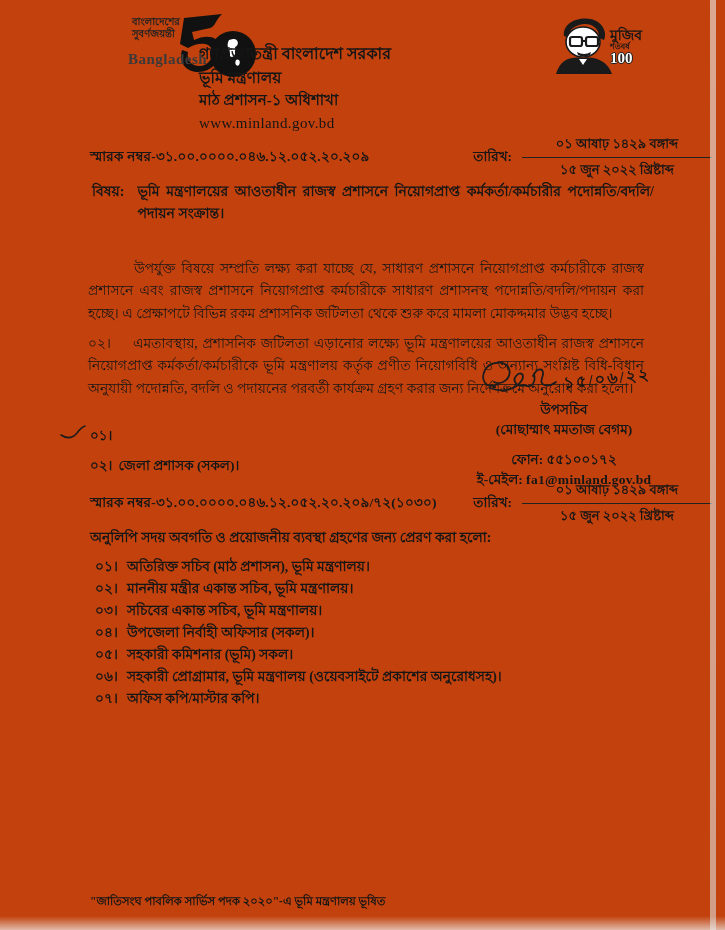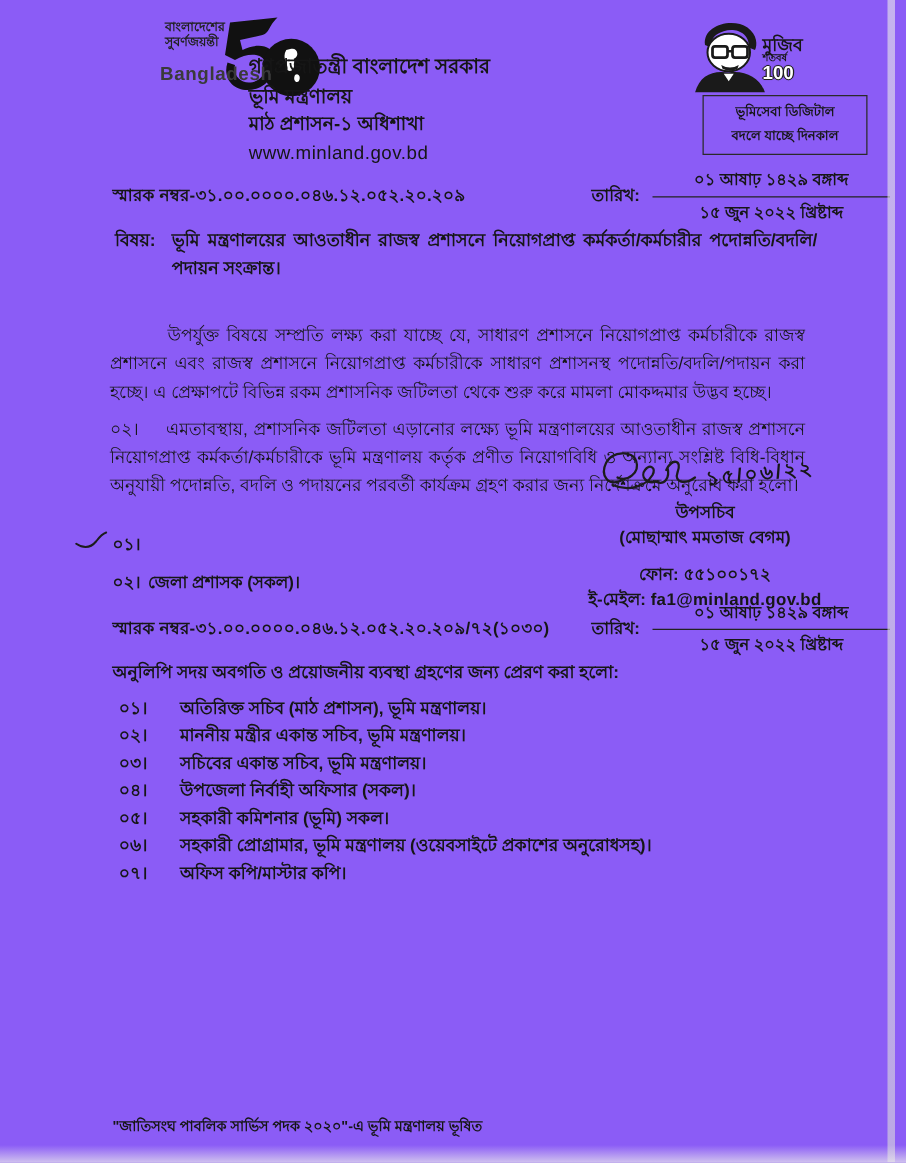--- a/index.html
+++ b/index.html
@@ -1,19 +1,19 @@
 <!DOCTYPE html>
 <html><head>
 <meta charset="utf-8">
 <style>
   html,body { margin:0; padding:0; background:#e8e8e8; }
   .page {
     position:relative; width:725px; height:930px; margin:0 auto;
-    background:#8b5cf6; overflow:hidden; color:#161616;
-    font-family:Liberation Sans, sans-serif;
+    background:#c2410c; overflow:hidden; color:#161616;
+    font-family:Liberation Serif, serif;
   }
   .scan-strip { position:absolute; right:9px; top:0; width:6px; height:100%;
     background:linear-gradient(180deg,#ececea,#dcdcda); opacity:.6; }
   .scan-smudge { position:absolute; left:0; bottom:0; width:100%; height:14px;
     background:linear-gradient(0deg,#ededeb,rgba(255,255,255,0)); opacity:.7; }
 
   
   .logo-left { position:absolute; top:12px; left:126px; }
   .header-center { position:absolute; top:44px; left:199px; width:330px; line-height:1.25; }
   .h-gov { font-size:16px; font-weight:700; }
@@ -66,21 +66,21 @@
   .recipient-row { display:flex; align-items:baseline; margin-bottom:7px; }
   .tick-wrap { width:30px; }
   .recipient-row.no-tick { padding-left:30px; }
   .recipient-num { margin-right:6px; }
 
   
   .cc-heading { position:absolute; top:526px; left:90px; font-size:13.8px; font-weight:600; }
   .cc-list { position:absolute; top:557px; left:95px; font-size:13.8px; font-weight:600; }
   .cc-row { display:flex; line-height:1.42; margin-bottom:2.5px; }
   .cc-num { width:32px; }
-  .cc-text { margin-left:17px; }
+  .cc-text { }
 
   .footer { position:absolute; top:893px; left:90px; font-size:11.5px; font-weight:700; }
 </style>
 </head>
 <body>
 
 <div class="page">
 
   <div class="logo-left">
     <svg width="132" height="82" viewBox="0 0 132 82">
@@ -111,24 +111,20 @@
         <path d="M25 40 q7 4 14 0 l-1 3 q-6 3 -12 0 z" fill="#1a1a1a"></path>
         <path d="M4 62 C8 48 18 44 31 46 C44 44 56 50 60 62 Z" fill="#1a1a1a"></path>
         <path d="M27 47 l4 6 l4 -6 z" fill="#fff"></path>
       </svg>
       <div class="mujib-words">
         <div class="mujib-title">মুজিব</div>
         <div class="mujib-sub">শতবর্ষ</div>
         <div class="mujib-100">100</div>
       </div>
     </div>
-    <div class="slogan-box">
-      <div>ভূমিসেবা ডিজিটাল</div>
-      <div>বদলে যাচ্ছে দিনকাল</div>
-    </div>
   </div>
 
   <div class="memo-row memo-row1">
     <span class="memo-ref">স্মারক নম্বর-৩১.০০.০০০০.০৪৬.১২.০৫২.২০.২০৯</span>
     <span class="date-group">
       <span class="date-label">তারিখ:</span>
       <span class="date-stack">
         <div class="date-top">০১ আষাঢ় ১৪২৯ বঙ্গাব্দ</div>
         <div class="date-bottom">১৫ জুন ২০২২ খ্রিষ্টাব্দ</div>
       </span>

